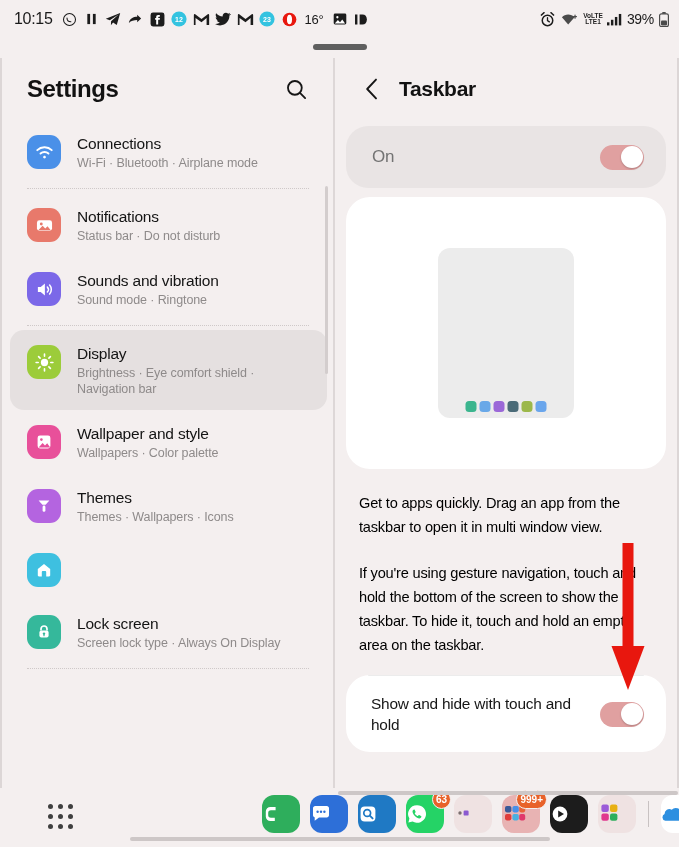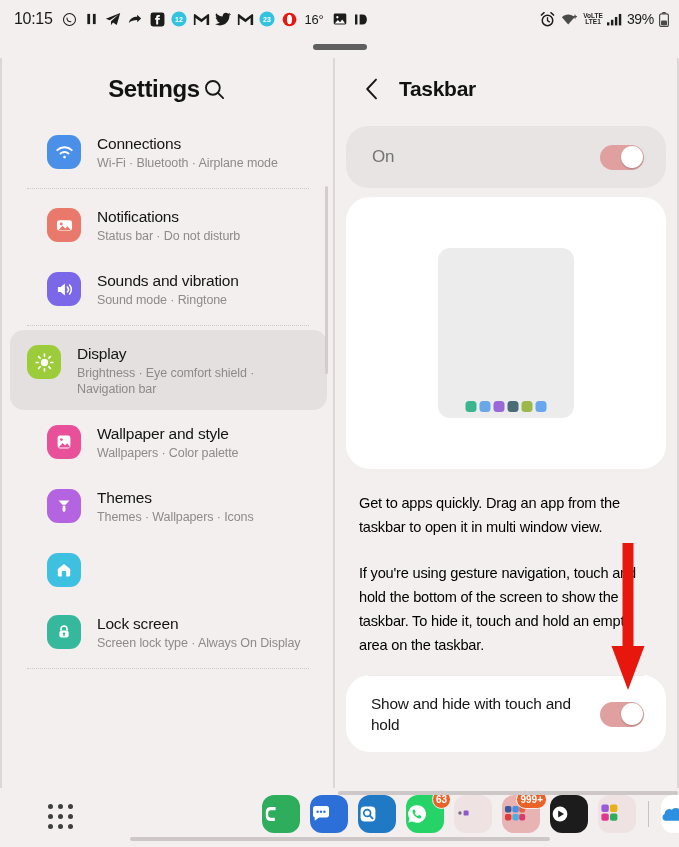--- a/index.html
+++ b/index.html
@@ -46,30 +46,30 @@
     border-right: 2px solid #dcd6d6;
   }
   .divider {
     position: absolute; top: 58px; left: 333px; width: 2px; height: 730px;
     background: #ddd7d7;
   }
 
   
   .left-header {
     height: 62px; display: flex; align-items: center;
-    justify-content: center; padding: 0 22px 0 25px;
+    justify-content: space-between; padding: 0 22px 0 25px;
   }
   .left-title { font-size: 24px; font-weight: 700; color: #121212; letter-spacing: -0.4px; }
   .search-btn { width: 30px; height: 30px; display: flex; align-items: center; justify-content: center; }
 
   
   .settings-list { position: relative; }
   .srow {
     display: flex; align-items: flex-start; gap: 16px;
-    padding: 13px 20px 13px 25px; position: relative; margin-left: 20px;
+    padding: 13px 20px 13px 25px; position: relative;
   }
   .srow.selected {
     background: #e5e0e0; border-radius: 14px;
     margin: 0 6px 0 8px; padding-left: 17px;
   }
   .sicon {
     width: 34px; height: 34px; flex: 0 0 34px; border-radius: 11px;
     display: flex; align-items: center; justify-content: center;
     margin-top: 2px;
   }

